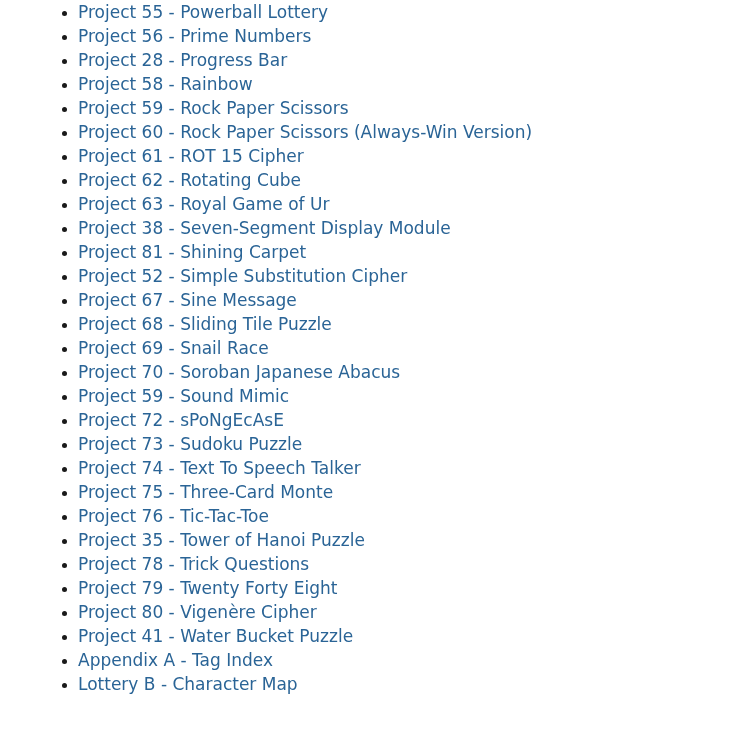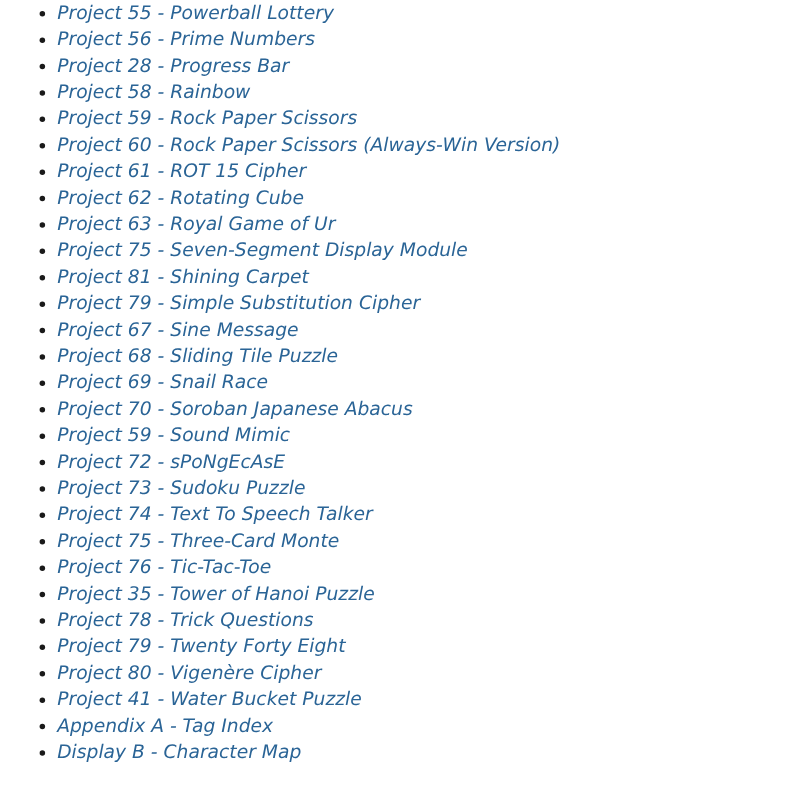--- a/index.html
+++ b/index.html
@@ -9,22 +9,21 @@
   }
   body {
     width: 734px;
     height: 731px;
     overflow: hidden;
     font-family: "DejaVu Sans", sans-serif;
   }
   .toc {
     list-style-type: disc;
     margin: 0;
-    padding: 0 0 0 52px;
-    font-style: italic;
+    padding: 0 0 0 78px;
   }
   .toc li {
     color: #2b6cb0;
     font-size: 17px;
     line-height: 24px;
     margin: 0;
     padding: 0;
   }
   .toc li::marker {
     color: #1a1a1a;
@@ -47,33 +46,33 @@
 <ul class="toc" id="toc-list">
     <li><a href="#">Project 55 - Powerball Lottery</a></li>
     <li><a href="#">Project 56 - Prime Numbers</a></li>
     <li><a href="#">Project 28 - Progress Bar</a></li>
     <li><a href="#">Project 58 - Rainbow</a></li>
     <li><a href="#">Project 59 - Rock Paper Scissors</a></li>
     <li><a href="#">Project 60 - Rock Paper Scissors (Always-Win Version)</a></li>
     <li><a href="#">Project 61 - ROT 15 Cipher</a></li>
     <li><a href="#">Project 62 - Rotating Cube</a></li>
     <li><a href="#">Project 63 - Royal Game of Ur</a></li>
-    <li><a href="#">Project 75 - Seven-Segment Display Module</a></li>
+    <li><a href="#">Project 38 - Seven-Segment Display Module</a></li>
     <li><a href="#">Project 81 - Shining Carpet</a></li>
-    <li><a href="#">Project 79 - Simple Substitution Cipher</a></li>
+    <li><a href="#">Project 52 - Simple Substitution Cipher</a></li>
     <li><a href="#">Project 67 - Sine Message</a></li>
     <li><a href="#">Project 68 - Sliding Tile Puzzle</a></li>
     <li><a href="#">Project 69 - Snail Race</a></li>
     <li><a href="#">Project 70 - Soroban Japanese Abacus</a></li>
     <li><a href="#">Project 59 - Sound Mimic</a></li>
     <li><a href="#">Project 72 - sPoNgEcAsE</a></li>
     <li><a href="#">Project 73 - Sudoku Puzzle</a></li>
     <li><a href="#">Project 74 - Text To Speech Talker</a></li>
     <li><a href="#">Project 75 - Three-Card Monte</a></li>
     <li><a href="#">Project 76 - Tic-Tac-Toe</a></li>
     <li><a href="#">Project 35 - Tower of Hanoi Puzzle</a></li>
     <li><a href="#">Project 78 - Trick Questions</a></li>
     <li><a href="#">Project 79 - Twenty Forty Eight</a></li>
     <li><a href="#">Project 80 - Vigenère Cipher</a></li>
     <li><a href="#">Project 41 - Water Bucket Puzzle</a></li>
     <li><a href="#">Appendix A - Tag Index</a></li>
-    <li><a href="#">Display B - Character Map</a></li>
+    <li><a href="#">Lottery B - Character Map</a></li>
   </ul>
 
 </body></html>

